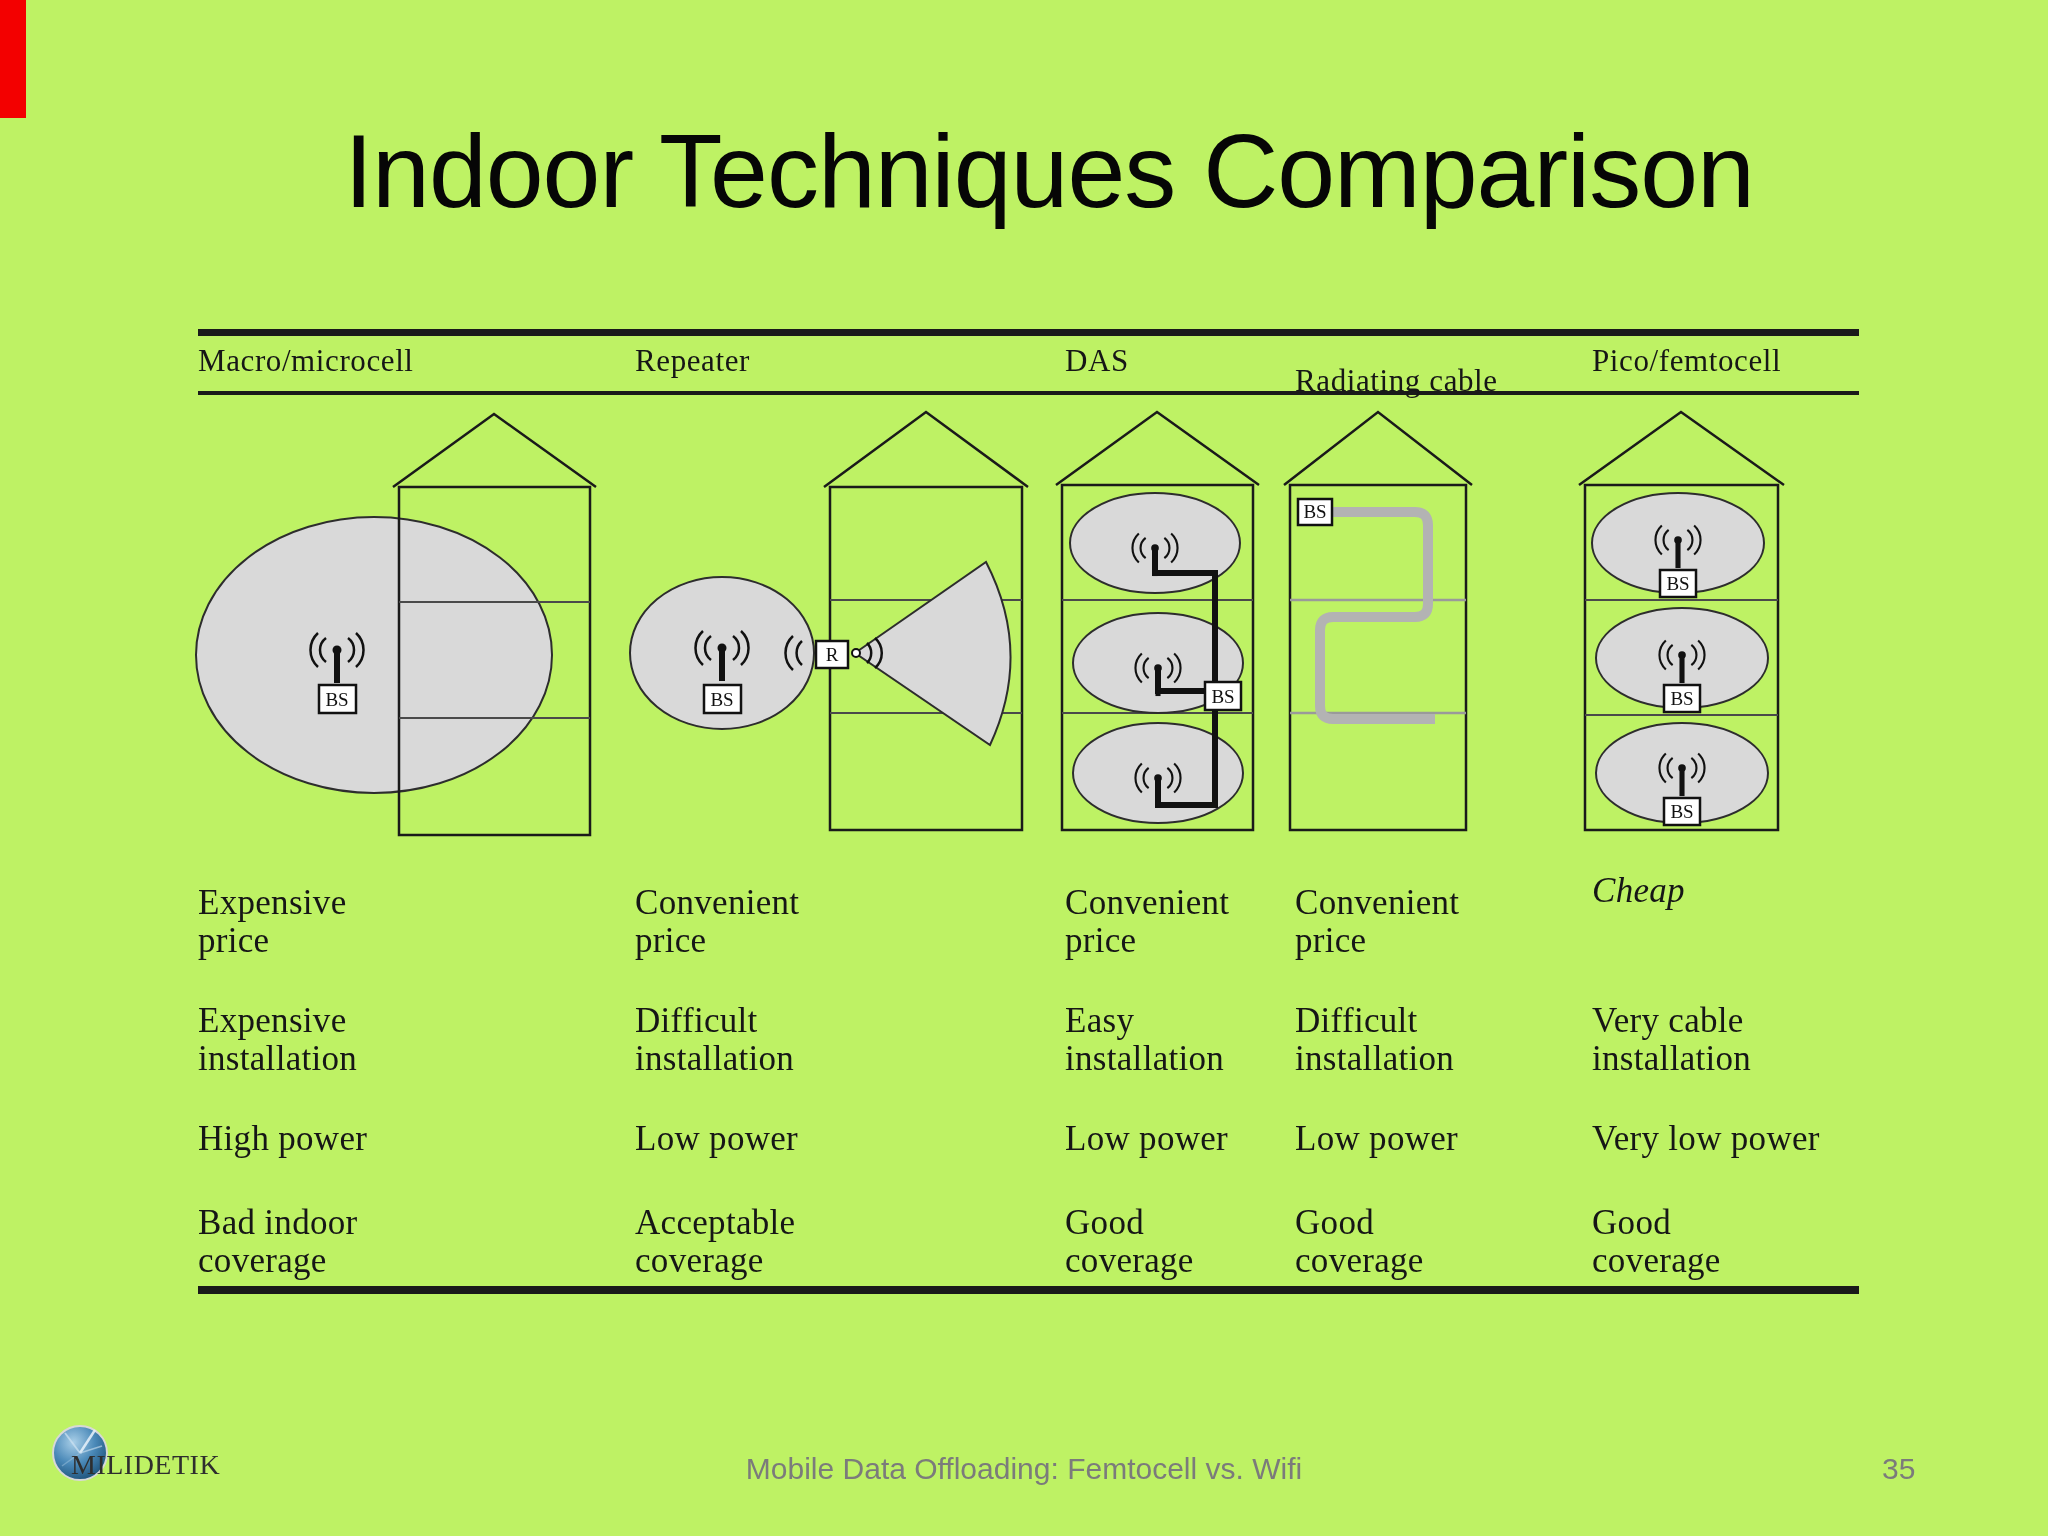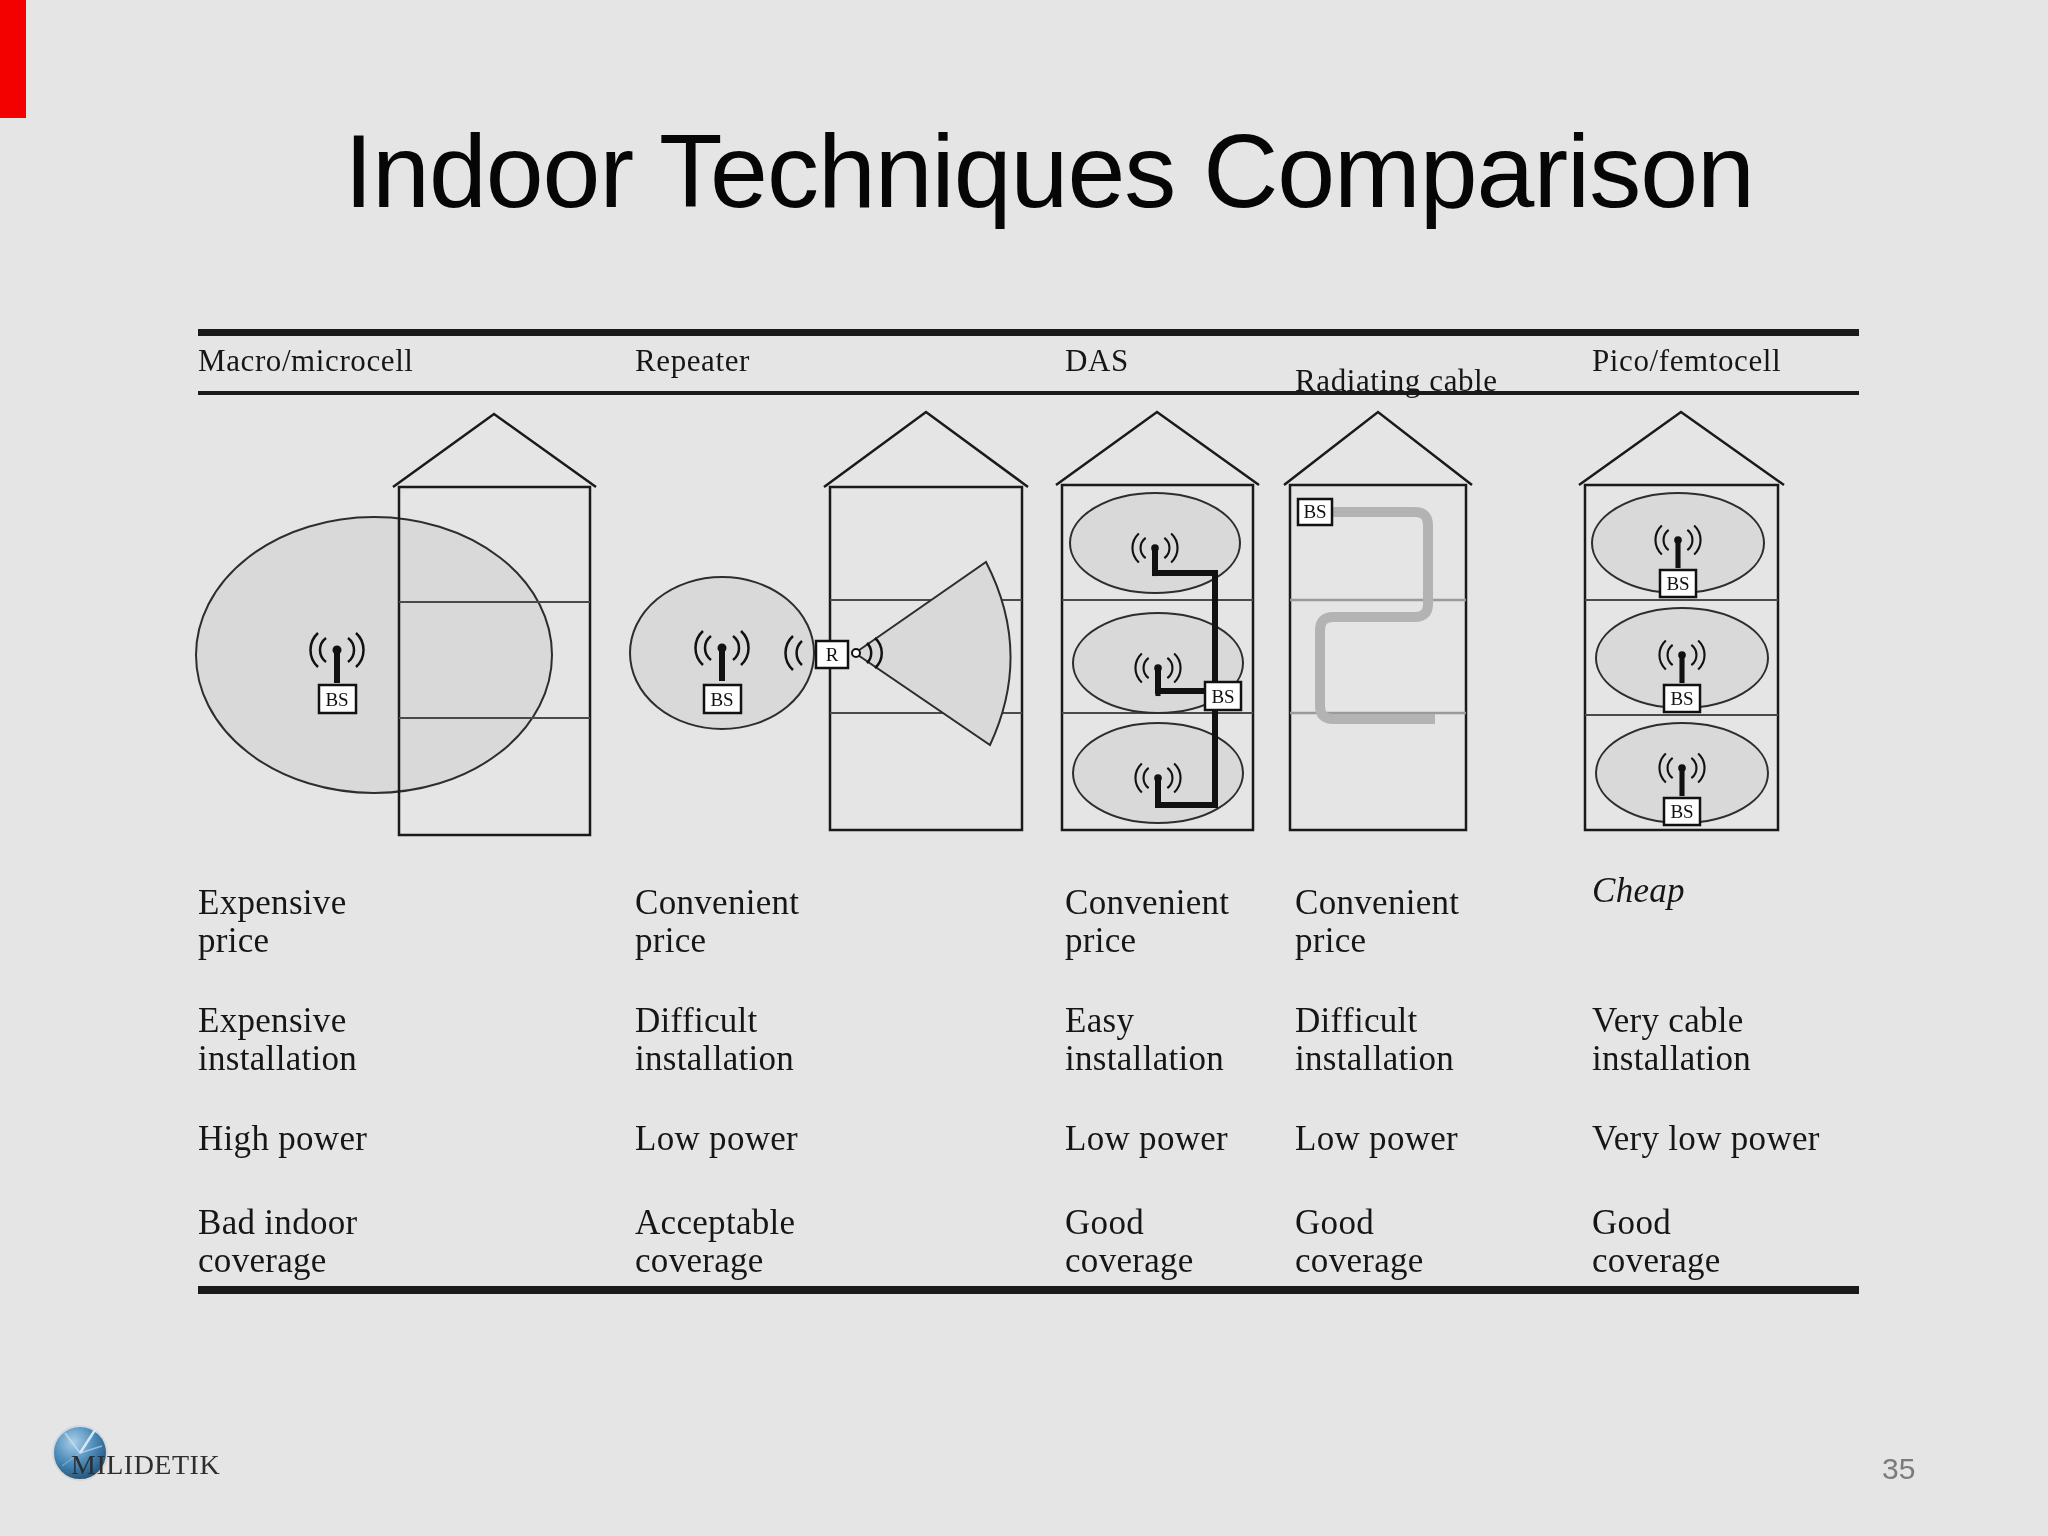--- a/index.html
+++ b/index.html
@@ -1,16 +1,16 @@
 <!DOCTYPE html>
 <html><head>
 <meta charset="utf-8">
 <style>
   html,body{margin:0;padding:0;background:#ffffff;}
-  #slide{position:relative;width:2048px;height:1536px;background:#e5e5e5;overflow:hidden;
+  #slide{position:relative;width:2048px;height:1536px;background:#bef264;overflow:hidden;
          font-family:"Liberation Serif", serif;}
   .abs{position:absolute;}
   #red-bar{left:0;top:0;width:26px;height:118px;background:#f30000;}
   #title{left:0;top:112px;width:2098px;text-align:center;
          font-family:"Liberation Sans", sans-serif;font-size:104px;line-height:118px;
          color:#060606;font-weight:400;letter-spacing:-1px;}
   .rule{background:#1a1a1a;}
   #rule-top{left:198px;top:329px;width:1661px;height:7px;}
   #rule-header{left:198px;top:391px;width:1661px;height:4px;}
   #rule-bottom{left:198px;top:1286px;width:1661px;height:8px;}
@@ -191,15 +191,16 @@
       </radialGradient>
     </defs>
     <circle cx="30" cy="31" r="27" fill="url(#lg)" stroke="#d8d8d8" stroke-width="2"></circle>
     <path d="M30 31 L45 8" stroke="#eaf3fb" stroke-width="2.5" opacity="0.85"></path>
     <path d="M30 31 L15 11" stroke="#cfe3f2" stroke-width="1.8" opacity="0.7"></path>
     <path d="M30 31 L52 24" stroke="#cfe3f2" stroke-width="1.5" opacity="0.6"></path>
     <path d="M30 31 L12 44" stroke="#9dc2dd" stroke-width="1.5" opacity="0.5"></path>
     <text x="21" y="52" font-family="Liberation Serif, serif" font-size="28" letter-spacing="0.5" fill="#2e2e2e">MILIDETIK</text>
   </svg>
 
+  <div id="footer-text" class="abs">Mobile Data Offloading: Femtocell vs. Wifi</div>
   <div id="page-number" class="abs">35</div>
 
 </div>
 
 </body></html>

